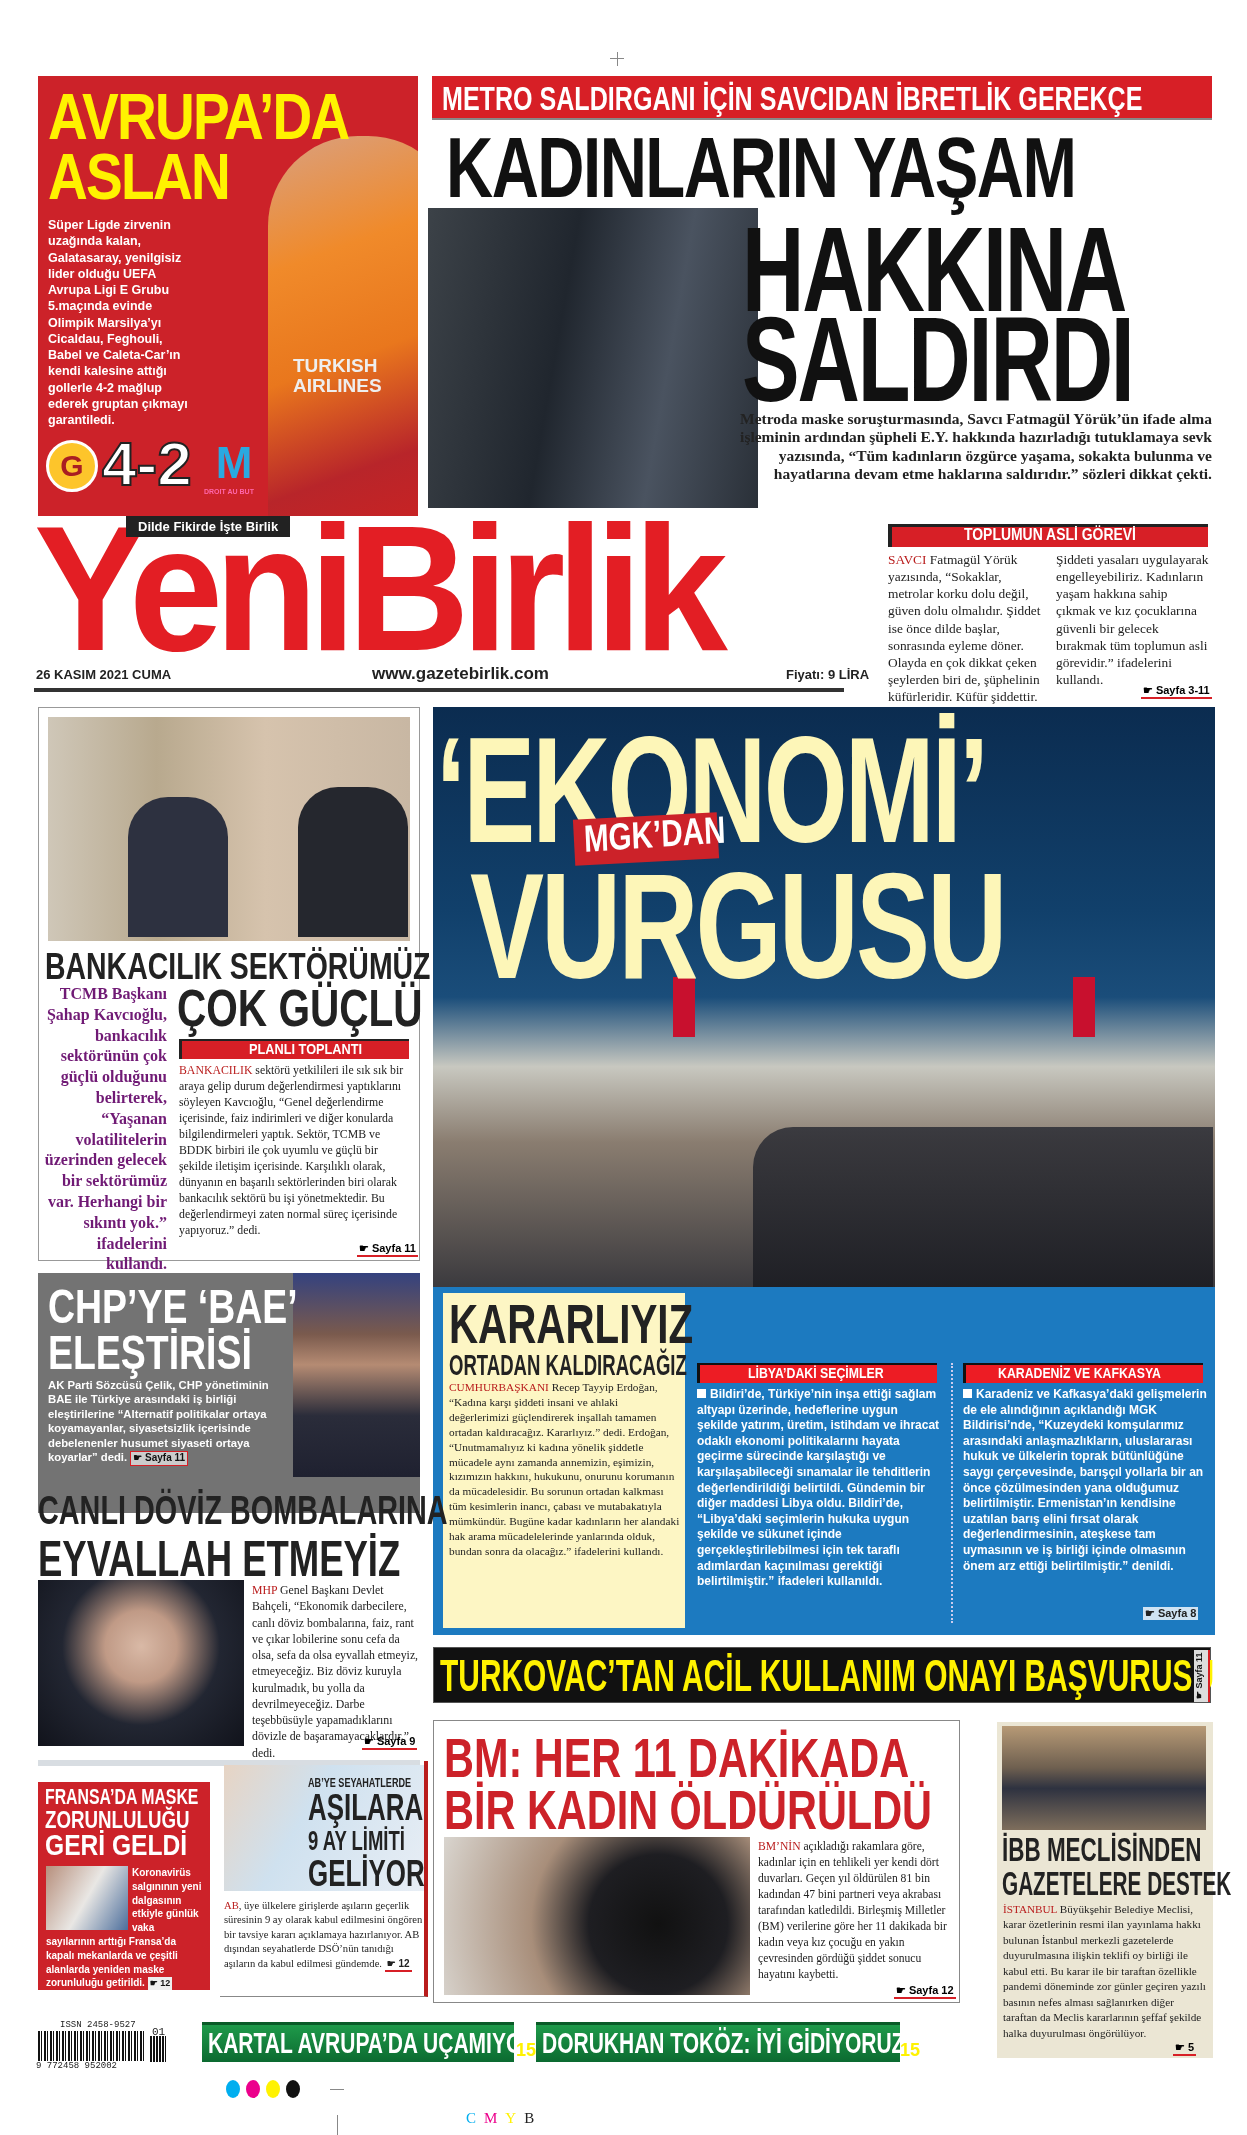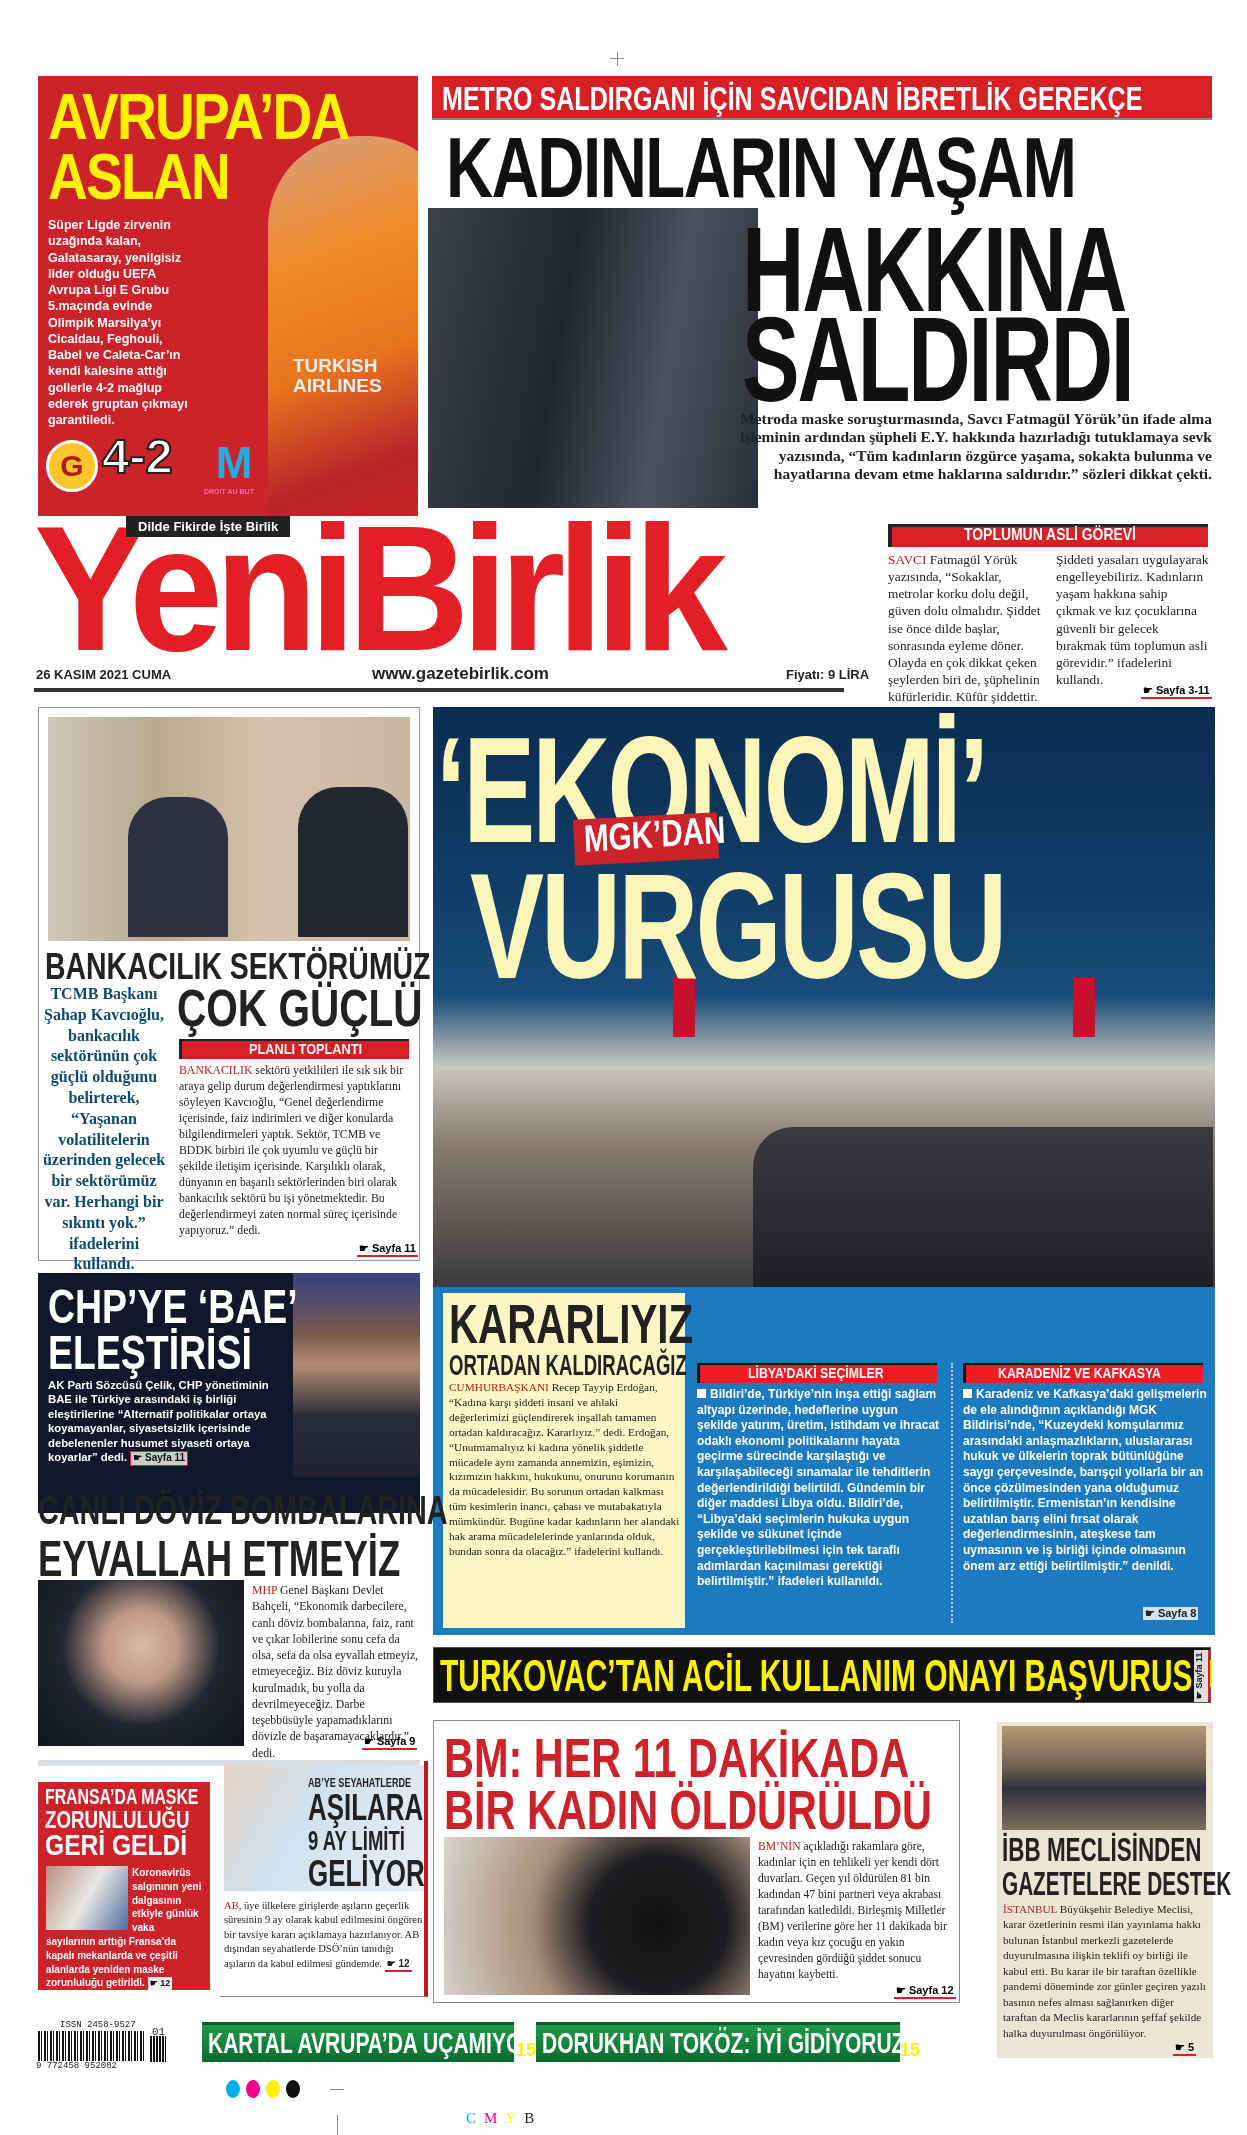--- a/index.html
+++ b/index.html
@@ -20,21 +20,21 @@
 <div class="croph" style="left:610px;top:58px;width:14px"></div>
 <div class="crop" style="left:617px;top:52px;height:14px"></div>
 
 <section class="abs" style="left:38px;top:76px;width:380px;height:440px;background:#cc2229;overflow:hidden">
   <div class="abs photo" style="left:230px;top:60px;width:190px;height:390px;background:linear-gradient(160deg,#d9a080 0%,#f08a2a 30%,#e9771d 55%,#b8252a 80%,#c22 100%);border-radius:90px 90px 0 0"></div>
   <div class="abs" style="left:255px;top:280px;width:120px;color:#eee;font-weight:bold;font-size:19px;line-height:1.05">TURKISH AIRLINES</div>
   <div class="abs cond" style="left:10px;top:4px;color:#fff200;font-size:64px;letter-spacing:-2px;transform:scaleX(0.86)">AVRUPA’DA</div>
   <div class="abs cond" style="left:10px;top:64px;color:#fff200;font-size:64px;letter-spacing:-2px;transform:scaleX(0.86)">ASLAN</div>
   <p class="abs" style="left:10px;top:141px;width:150px;color:#fff;font-size:12.5px;font-weight:bold;line-height:1.3">Süper Ligde zirvenin uzağında kalan, Galatasaray, yenilgisiz lider olduğu UEFA Avrupa Ligi E Grubu 5.maçında evinde Olimpik Marsilya’yı Cicaldau, Feghouli, Babel ve Caleta-Car’ın kendi kalesine attığı gollerle 4-2 mağlup ederek gruptan çıkmayı garantiledi.</p>
   <div class="abs" style="left:8px;top:364px;width:52px;height:52px;border-radius:50%;background:#fdc52b;border:3px solid #fff;display:flex;align-items:center;justify-content:center;color:#a91e22;font-weight:bold;font-size:30px">G</div>
-  <div class="abs cond" style="left:64px;top:352px;color:#fff;font-size:49px;-webkit-text-stroke:2px #222">4-2</div>
+  <div class="abs cond" style="left:64px;top:352px;color:#fff;font-size:62px;-webkit-text-stroke:2px #222">4-2</div>
   <div class="abs" style="left:168px;top:362px;width:56px;height:50px;color:#2aa9e0;font-weight:bold;font-size:44px;text-align:center;line-height:50px">M</div>
   <div class="abs" style="left:166px;top:412px;font-size:7px;color:#f6a;font-weight:bold">DROIT AU BUT</div>
 </section>
 
 <section>
   <div class="abs" style="left:432px;top:76px;width:780px;height:44px;background:#d71f26;border-bottom:2px solid #888"></div>
   <div class="abs cond" style="left:442px;top:80px;color:#fff;font-size:33px;transform:scaleX(0.76)">METRO SALDIRGANI İÇİN SAVCIDAN İBRETLİK GEREKÇE</div>
   <div class="abs cond" style="left:446px;top:118px;color:#111;font-size:86px;letter-spacing:-2px;transform:scaleX(0.76)">KADINLARIN YAŞAM</div>
   <div class="abs photo" style="left:428px;top:208px;width:330px;height:300px;background:linear-gradient(100deg,#3c4248,#20262e 40%,#4a5360 70%,#2a3038)"></div>
   <div class="abs cond" style="left:742px;top:200px;color:#111;font-size:120px;letter-spacing:-3px;transform:scaleX(0.72)">HAKKINA</div>
@@ -58,21 +58,21 @@
   <div class="abs jumpref" style="left:1141px;top:684px">☛ Sayfa 3-11</div>
 </aside>
 
 <section class="abs" style="left:38px;top:707px;width:382px;height:554px;border:1px solid #999">
   <div class="abs photo" style="left:9px;top:9px;width:362px;height:224px;background:linear-gradient(90deg,#cfc7b8 0%,#b8a98e 30%,#d6c3ad 60%,#c8b7a3 100%)">
     <div class="abs" style="left:80px;top:80px;width:100px;height:140px;background:#2d3140;border-radius:40px 40px 0 0"></div>
     <div class="abs" style="left:250px;top:70px;width:110px;height:150px;background:#25272e;border-radius:40px 40px 0 0"></div>
   </div>
   <div class="abs cond" style="left:6px;top:238px;color:#222;font-size:36px;transform:scaleX(0.79)">BANKACILIK SEKTÖRÜMÜZ</div>
   <div class="abs cond" style="left:138px;top:270px;color:#222;font-size:52px;transform:scaleX(0.78)">ÇOK GÜÇLÜ</div>
-  <p class="abs serif" style="left:2px;top:276px;width:126px;font-size:16px;font-weight:bold;text-align:center;color:#0c4a6e;line-height:1.3">TCMB Başkanı Şahap Kavcıoğlu, bankacılık sektörünün çok güçlü olduğunu belirterek, “Yaşanan volatilitelerin üzerinden gelecek bir sektörümüz var. Herhangi bir sıkıntı yok.” ifadelerini kullandı.</p>
+  <p class="abs serif" style="left:2px;top:276px;width:126px;font-size:16px;font-weight:bold;text-align:right;color:#701a75;line-height:1.3">TCMB Başkanı Şahap Kavcıoğlu, bankacılık sektörünün çok güçlü olduğunu belirterek, “Yaşanan volatilitelerin üzerinden gelecek bir sektörümüz var. Herhangi bir sıkıntı yok.” ifadelerini kullandı.</p>
   <div class="abs" style="left:140px;top:331px;width:230px;height:20px;background:#d71f26;border-left:3px solid #222;border-top:2px solid #222"></div>
   <div class="abs cond" style="left:210px;top:332px;color:#fff;font-size:15px;transform:scaleX(0.85)">PLANLI TOPLANTI</div>
   <p class="abs serif" style="left:140px;top:354px;width:232px;font-size:11.8px;color:#222;line-height:1.36"><span class="red">BANKACILIK</span><span> sektörü yetkilileri ile sık sık bir araya gelip durum değerlendirmesi yaptıklarını söyleyen Kavcıoğlu, “Genel değerlendirme içerisinde, faiz indirimleri ve diğer konularda bilgilendirmeleri yaptık. Sektör, TCMB ve BDDK birbiri ile çok uyumlu ve güçlü bir şekilde iletişim içerisinde. Karşılıklı olarak, dünyanın en başarılı sektörlerinden biri olarak bankacılık sektörü bu işi yönetmektedir. Bu değerlendirmeyi zaten normal süreç içerisinde yapıyoruz.” dedi.</span></p>
   <div class="abs jumpref" style="left:318px;top:534px">☛ Sayfa 11</div>
 </section>
 
 <section>
   <div class="abs" style="left:433px;top:707px;width:782px;height:580px;background:linear-gradient(180deg,#0b2c50 0%,#11406b 35%,#1a4d7a 50%,#c8c8c0 62%,#8a7d70 75%,#3b3a3e 100%)">
     <div class="abs" style="left:240px;top:270px;width:22px;height:60px;background:#c8102e"></div>
     <div class="abs" style="left:640px;top:270px;width:22px;height:60px;background:#c8102e"></div>
@@ -94,21 +94,21 @@
   <p class="abs" style="left:530px;top:100px;width:246px;color:#fff;font-size:12px;font-weight:bold;line-height:1.3"><span style="display:inline-block;width:9px;height:9px;background:#fff;margin-right:4px"></span><span>Karadeniz ve Kafkasya’daki gelişmelerin de ele alındığının açıklandığı MGK Bildirisi’nde, “Kuzeydeki komşularımız arasındaki anlaşmazlıkların, uluslararası hukuk ve ülkelerin toprak bütünlüğüne saygı çerçevesinde, barışçıl yollarla bir an önce çözülmesinden yana olduğumuz belirtilmiştir. Ermenistan’ın kendisine uzatılan barış elini fırsat olarak değerlendirmesinin, ateşkese tam uymasının ve iş birliği içinde olmasının önem arz ettiği belirtilmiştir.” denildi.</span></p>
   <div class="abs jumpref" style="left:710px;top:320px;background:#cfe3f3;color:#222;border-bottom:none">☛ Sayfa 8</div>
 </section>
 
 <section class="abs" style="left:443px;top:1293px;width:242px;height:335px;background:#fdf6c4">
   <div class="abs cond" style="left:6px;top:-2px;color:#222;font-size:56px;transform:scaleX(0.72)">KARARLIYIZ</div>
   <div class="abs cond" style="left:6px;top:56px;color:#222;font-size:29px;transform:scaleX(0.64)">ORTADAN KALDIRACAĞIZ</div>
   <p class="abs serif" style="left:6px;top:87px;width:232px;font-size:11.3px;color:#222;line-height:1.32"><span class="red">CUMHURBAŞKANI</span><span> Recep Tayyip Erdoğan, “Kadına karşı şiddeti insani ve ahlaki değerlerimizi güçlendirerek inşallah tamamen ortadan kaldıracağız. Kararlıyız.” dedi. Erdoğan, “Unutmamalıyız ki kadına yönelik şiddetle mücadele aynı zamanda annemizin, eşimizin, kızımızın hakkını, hukukunu, onurunu korumanın da mücadelesidir. Bu sorunun ortadan kalkması tüm kesimlerin inancı, çabası ve mutabakatıyla mümkündür. Bugüne kadar kadınların her alandaki hak arama mücadelelerinde yanlarında olduk, bundan sonra da olacağız.” ifadelerini kullandı.</span></p>
 </section>
 
-<section class="abs" style="left:38px;top:1273px;width:382px;height:240px;background:#0f172a">
+<section class="abs" style="left:38px;top:1273px;width:382px;height:240px;background:#737373">
   <div class="abs photo" style="left:255px;top:0;width:127px;height:204px;background:linear-gradient(180deg,#34427f 0%,#7a5a4d 30%,#b58b73 45%,#2a2c3a 70%,#1f2130 100%)"></div>
   <div class="abs cond" style="left:10px;top:6px;color:#fff;font-size:48px;transform:scaleX(0.78)">CHP’YE ‘BAE’</div>
   <div class="abs cond" style="left:10px;top:52px;color:#fff;font-size:48px;transform:scaleX(0.78)">ELEŞTİRİSİ</div>
   <p class="abs" style="left:10px;top:105px;width:232px;color:#fff;font-size:11.3px;font-weight:bold;line-height:1.28"><span>AK Parti Sözcüsü Çelik, CHP yönetiminin BAE ile Türkiye arasındaki iş birliği eleştirilerine “Alternatif politikalar ortaya koyamayanlar, siyasetsizlik içerisinde debelenenler husumet siyaseti ortaya koyarlar” dedi.</span> <span class="jumpref" style="background:#ccc;color:#111;border:1px solid #d71f26;font-size:10px">☛ Sayfa 11</span></p>
 </section>
 
 <section>
   <div class="abs cond" style="left:38px;top:1488px;color:#222;font-size:40px;transform:scaleX(0.72)">CANLI DÖVİZ BOMBALARINA</div>
   <div class="abs cond" style="left:38px;top:1530px;color:#222;font-size:50px;transform:scaleX(0.73)">EYVALLAH ETMEYİZ</div>
   <div class="abs photo" style="left:38px;top:1580px;width:206px;height:166px;background:radial-gradient(circle at 50% 40%,#d9b9a6 0%,#c09a86 25%,#222632 55%,#11131b 100%)"></div>

